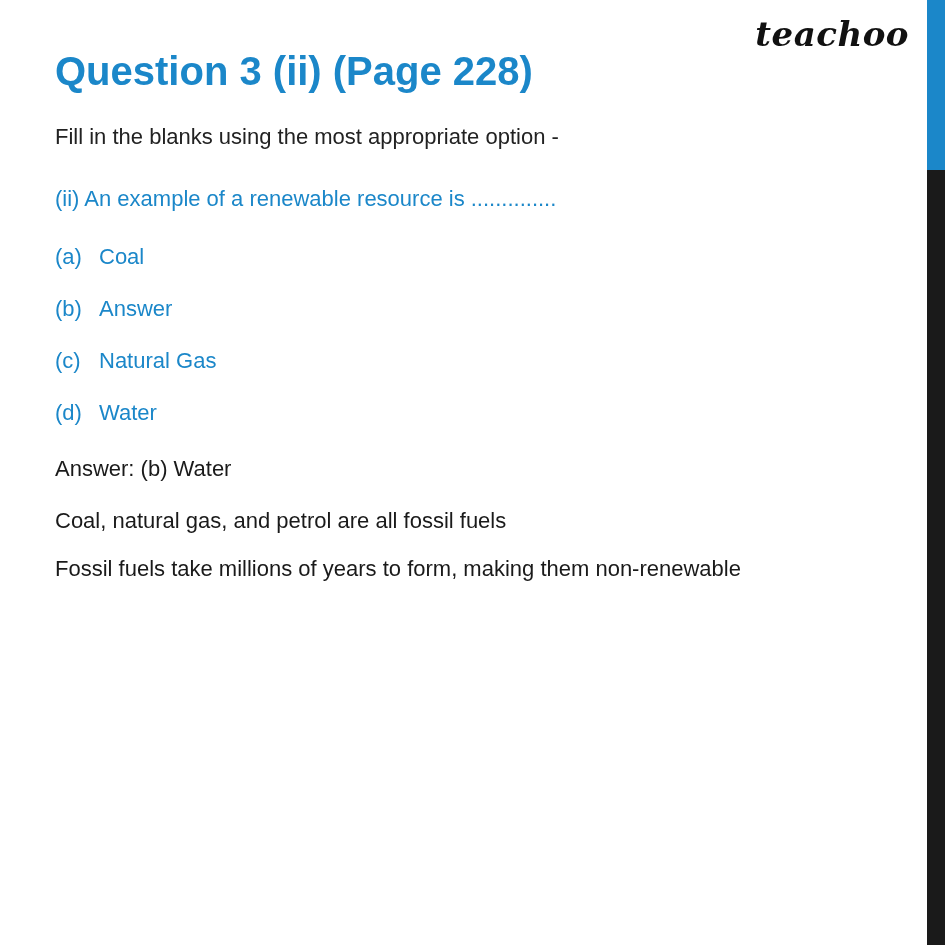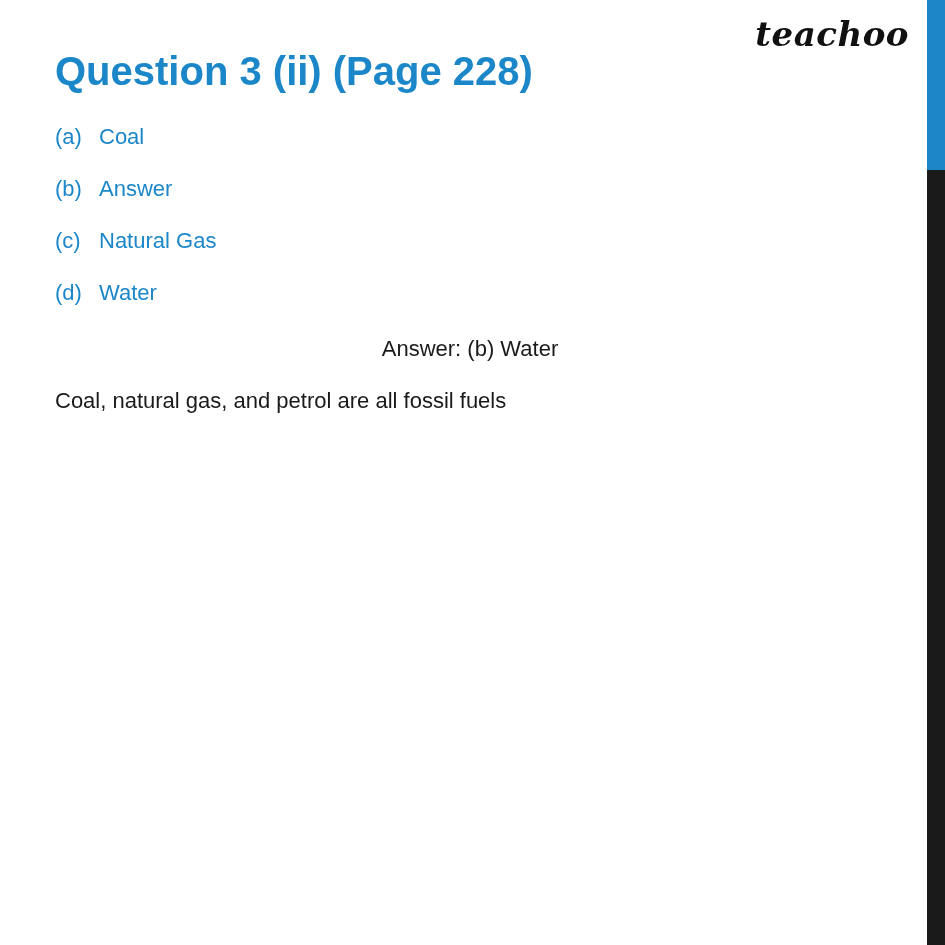--- a/index.html
+++ b/index.html
@@ -81,21 +81,20 @@
     display: flex;
     gap: 14px;
   }
   .option .opt-key {
     min-width: 30px;
   }
   .answer {
     font-size: 22px;
     color: #1a1a1a;
     margin: 30px 0 22px 0;
-    text-align: center;
   }
   .expl {
     font-size: 22px;
     color: #1a1a1a;
     margin: 0 0 14px 0;
     line-height: 1.55;
     max-width: 830px;
   }
 </style>
 </head>
@@ -105,21 +104,23 @@
 
   <div class="edge-bar-blue"></div>
   <div class="edge-bar-dark"></div>
 
   <div class="brand">teachoo</div>
 
   <div class="content">
 
     <h1 class="q-title">Question 3 (ii) (Page 228)</h1>
 
+    <p class="instruction">Fill in the blanks using the most appropriate option -</p>
 
+    <p class="question-line">(ii) An example of a renewable resource is ..............</p>
 
     <div class="option">
       <span class="opt-key">(a)</span>
       <span class="opt-text">Coal</span>
     </div>
 
     <div class="option">
       <span class="opt-key">(b)</span>
       <span class="opt-text">Answer</span>
     </div>
@@ -130,15 +131,16 @@
     </div>
 
     <div class="option">
       <span class="opt-key">(d)</span>
       <span class="opt-text">Water</span>
     </div>
 
     <p class="answer">Answer: (b) Water</p>
 
     <p class="expl">Coal, natural gas, and petrol are all fossil fuels</p>
+    <p class="expl">Fossil fuels take millions of years to form, making them non-renewable</p>
 
   </div>
 </div>
 
 </body></html>

